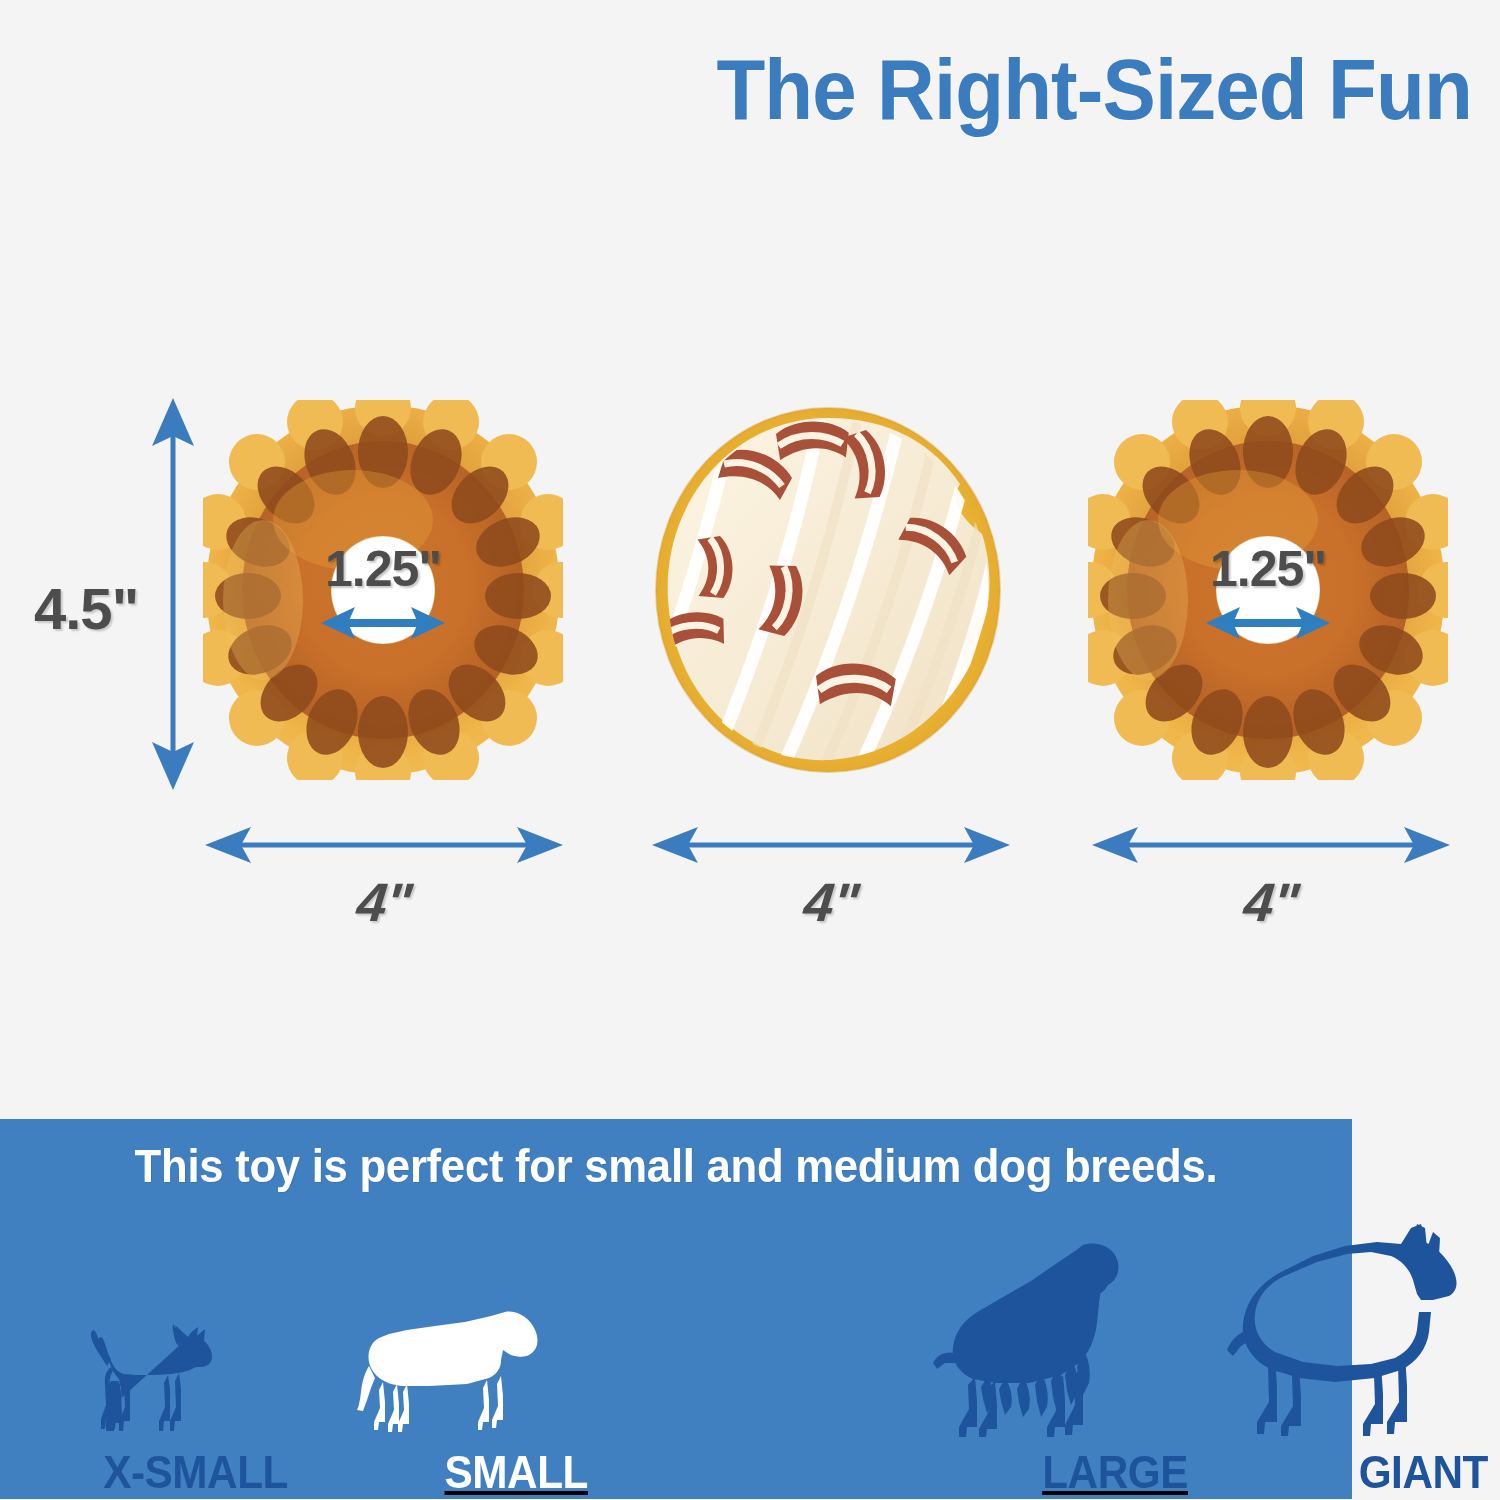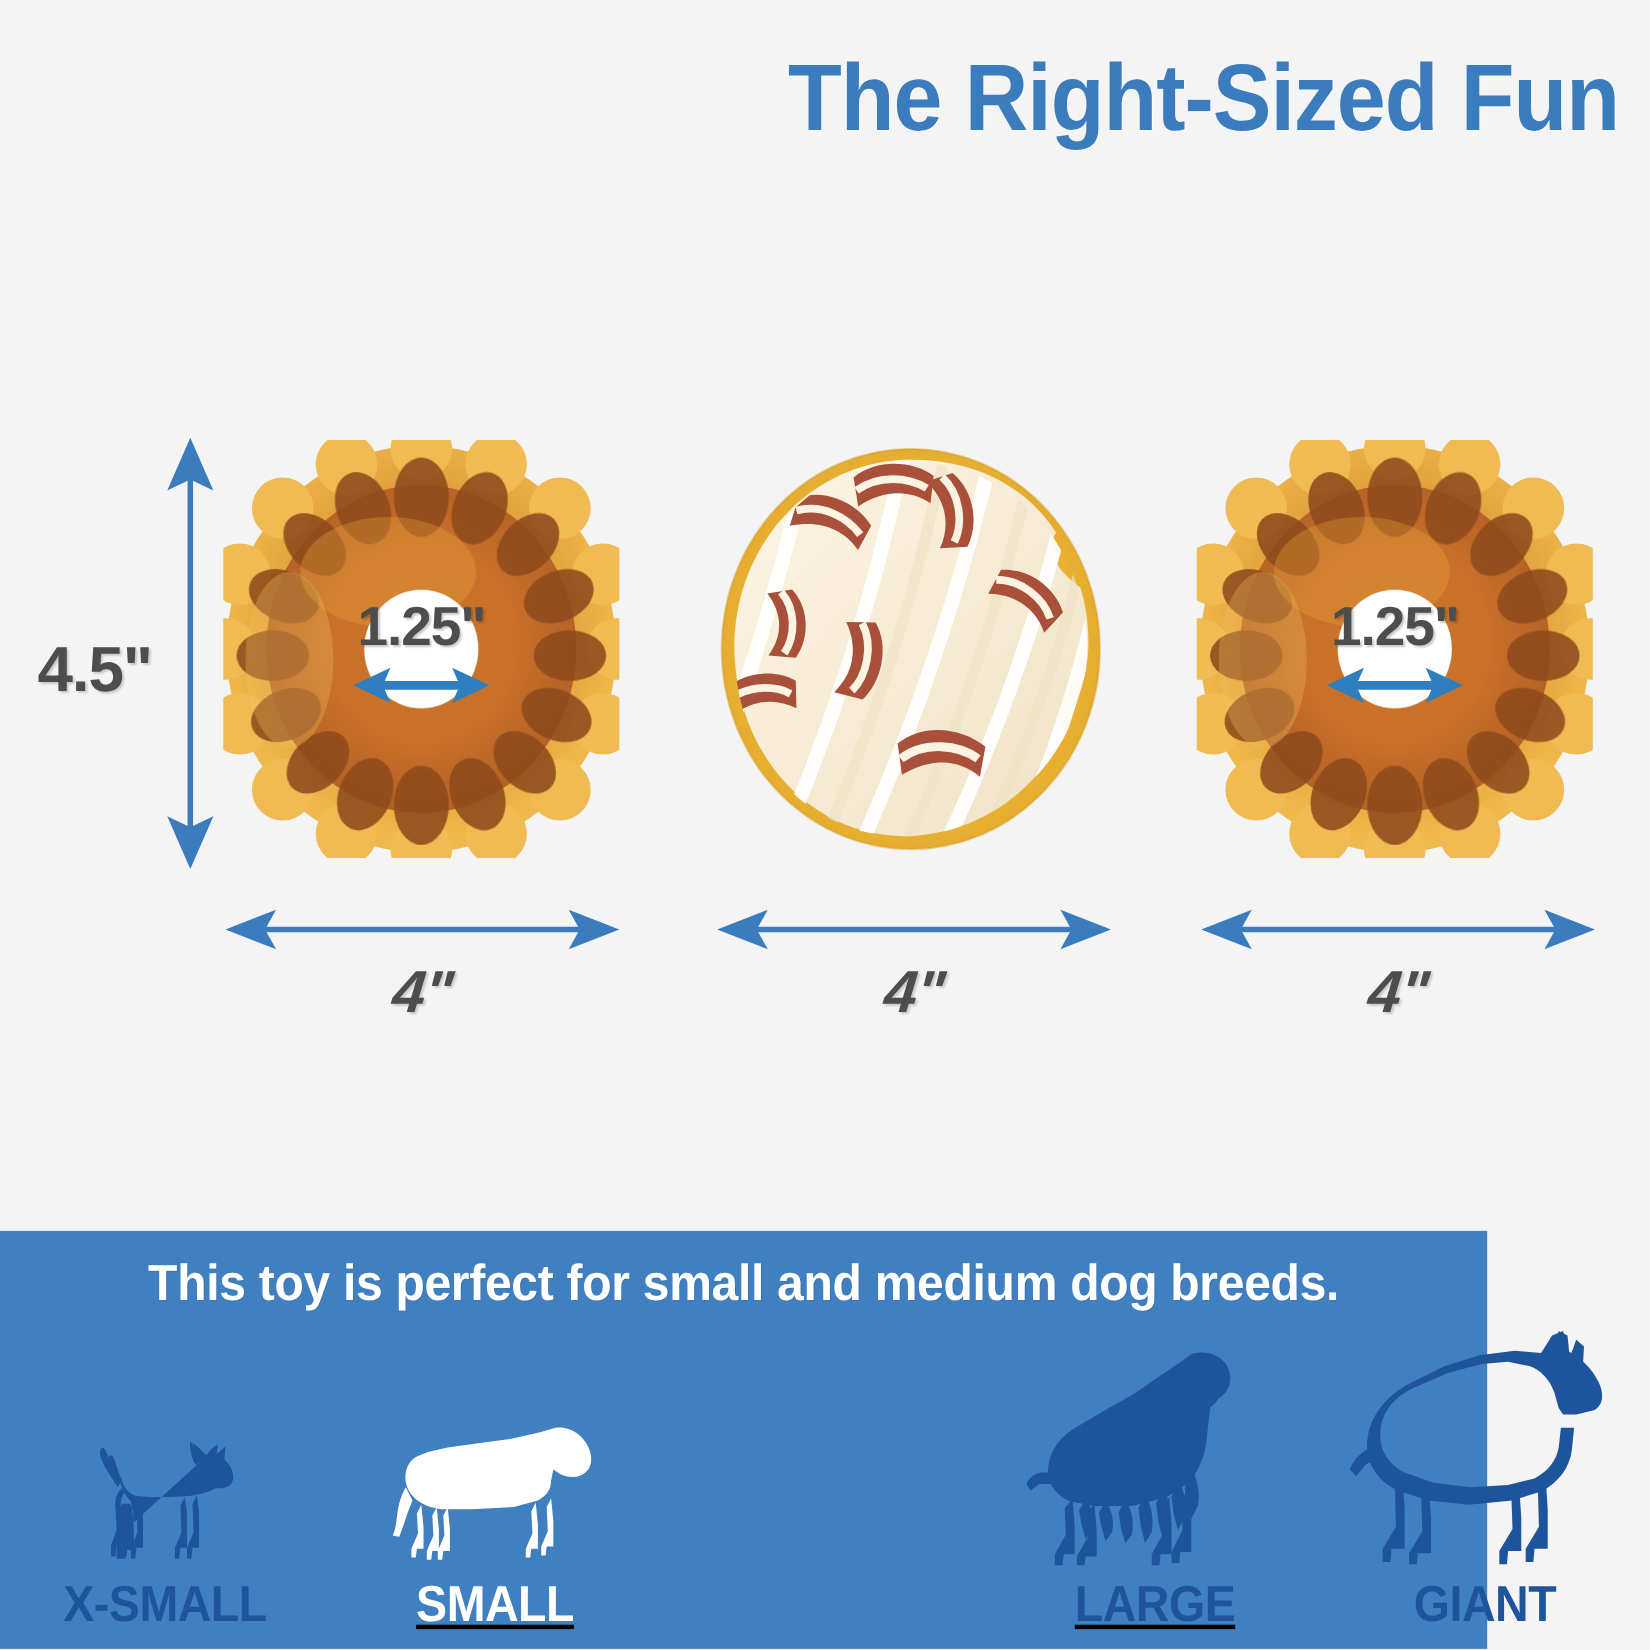--- a/index.html
+++ b/index.html
@@ -122,23 +122,23 @@
     text-shadow:1px 1px 0 rgba(0,0,0,.08);
   }
 
   .sizes{
     position:absolute;
     left:0; top:80px;
     width:1500px; height:300px;
   }
   .size-cell{
     position:absolute;
-    bottom:14px;
+    bottom:0;
     width:300px;
-    text-align:center;
+    text-align:right;
   }
   #size-0{ left:0; }
   #size-1{ left:300px;text-decoration:underline; }
   #size-2{ left:600px; }
   #size-3{ left:900px;text-decoration:underline; }
   #size-4{ left:1200px; }
 
   .dog-wrap{
     height:210px;
     display:flex;

